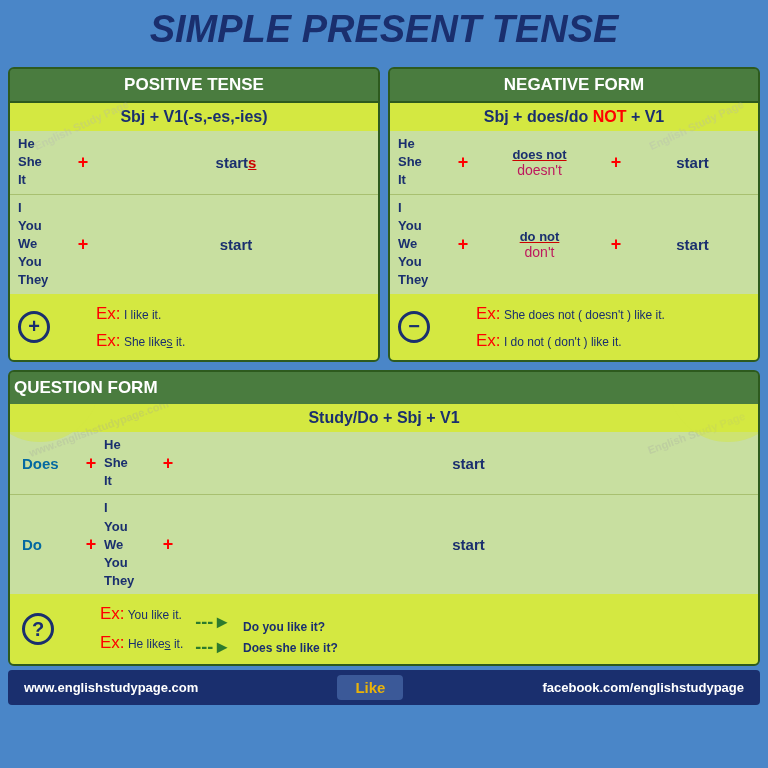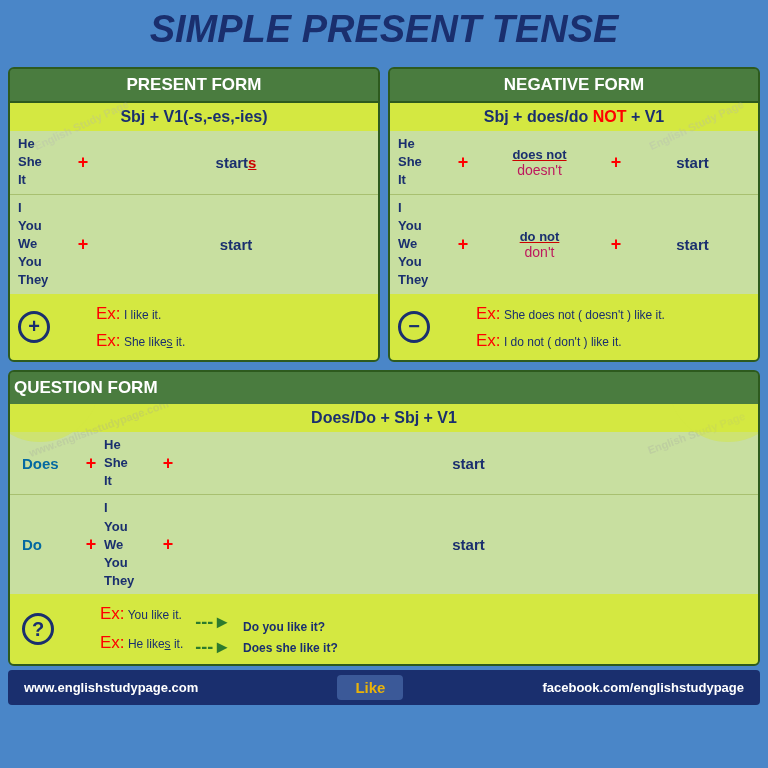--- a/index.html
+++ b/index.html
@@ -339,21 +339,21 @@
 <body>
 
 <div class="main-container">
 
   <div class="title">SIMPLE PRESENT TENSE</div>
 
   <div class="top-row">
 
     <div class="section watermark-container">
       <div class="watermark wm1" style="top:50px;left:20px;">English Study Page</div>
-      <div class="section-title">PRESENT FORM</div>
+      <div class="section-title">POSITIVE TENSE</div>
       <div class="formula-bar">Sbj + V1(-s,-es,-ies)</div>
       <div class="table-area">
         <div class="table-row-item">
           <div class="subj-cell">He<br>She<br>It</div>
           <div class="plus-cell">+</div>
           <div class="verb-cell">start<span class="s-underline">s</span></div>
         </div>
         <div class="table-row-item">
           <div class="subj-cell">I<br>You<br>We<br>You<br>They</div>
           <div class="plus-cell">+</div>
@@ -408,21 +408,21 @@
 
   </div>
 
   <div class="question-section" style="position:relative;overflow:hidden;">
     <div class="q-watermark1">www.englishstudypage.com</div>
     <div class="q-watermark2">English Study Page</div>
 
     <div style="position:absolute;left:-30px;top:10px;width:120px;height:60px;border-radius:0 0 60px 60px;background:#d4e841;opacity:0.5;transform:rotate(0deg);"></div>
     <div style="position:absolute;right:-30px;top:10px;width:120px;height:60px;border-radius:0 0 60px 60px;background:#d4e841;opacity:0.5;"></div>
     <div class="question-title" style="position:relative;z-index:1;">QUESTION FORM</div>
-    <div class="question-formula">Does/Do + Sbj + V1</div>
+    <div class="question-formula">Study/Do + Sbj + V1</div>
     <div style="background:#c8dfa0;">
       <div style="display:flex;align-items:center;border-bottom:1px solid #a8c070;min-height:52px;">
         <div class="q-cell-verb">Does</div>
         <div class="q-cell-plus">+</div>
         <div class="q-cell-subj">He<br>She<br>It</div>
         <div class="q-cell-plus2">+</div>
         <div class="q-cell-v1">start</div>
       </div>
       <div style="display:flex;align-items:center;min-height:62px;">
         <div class="q-cell-verb">Do</div>

